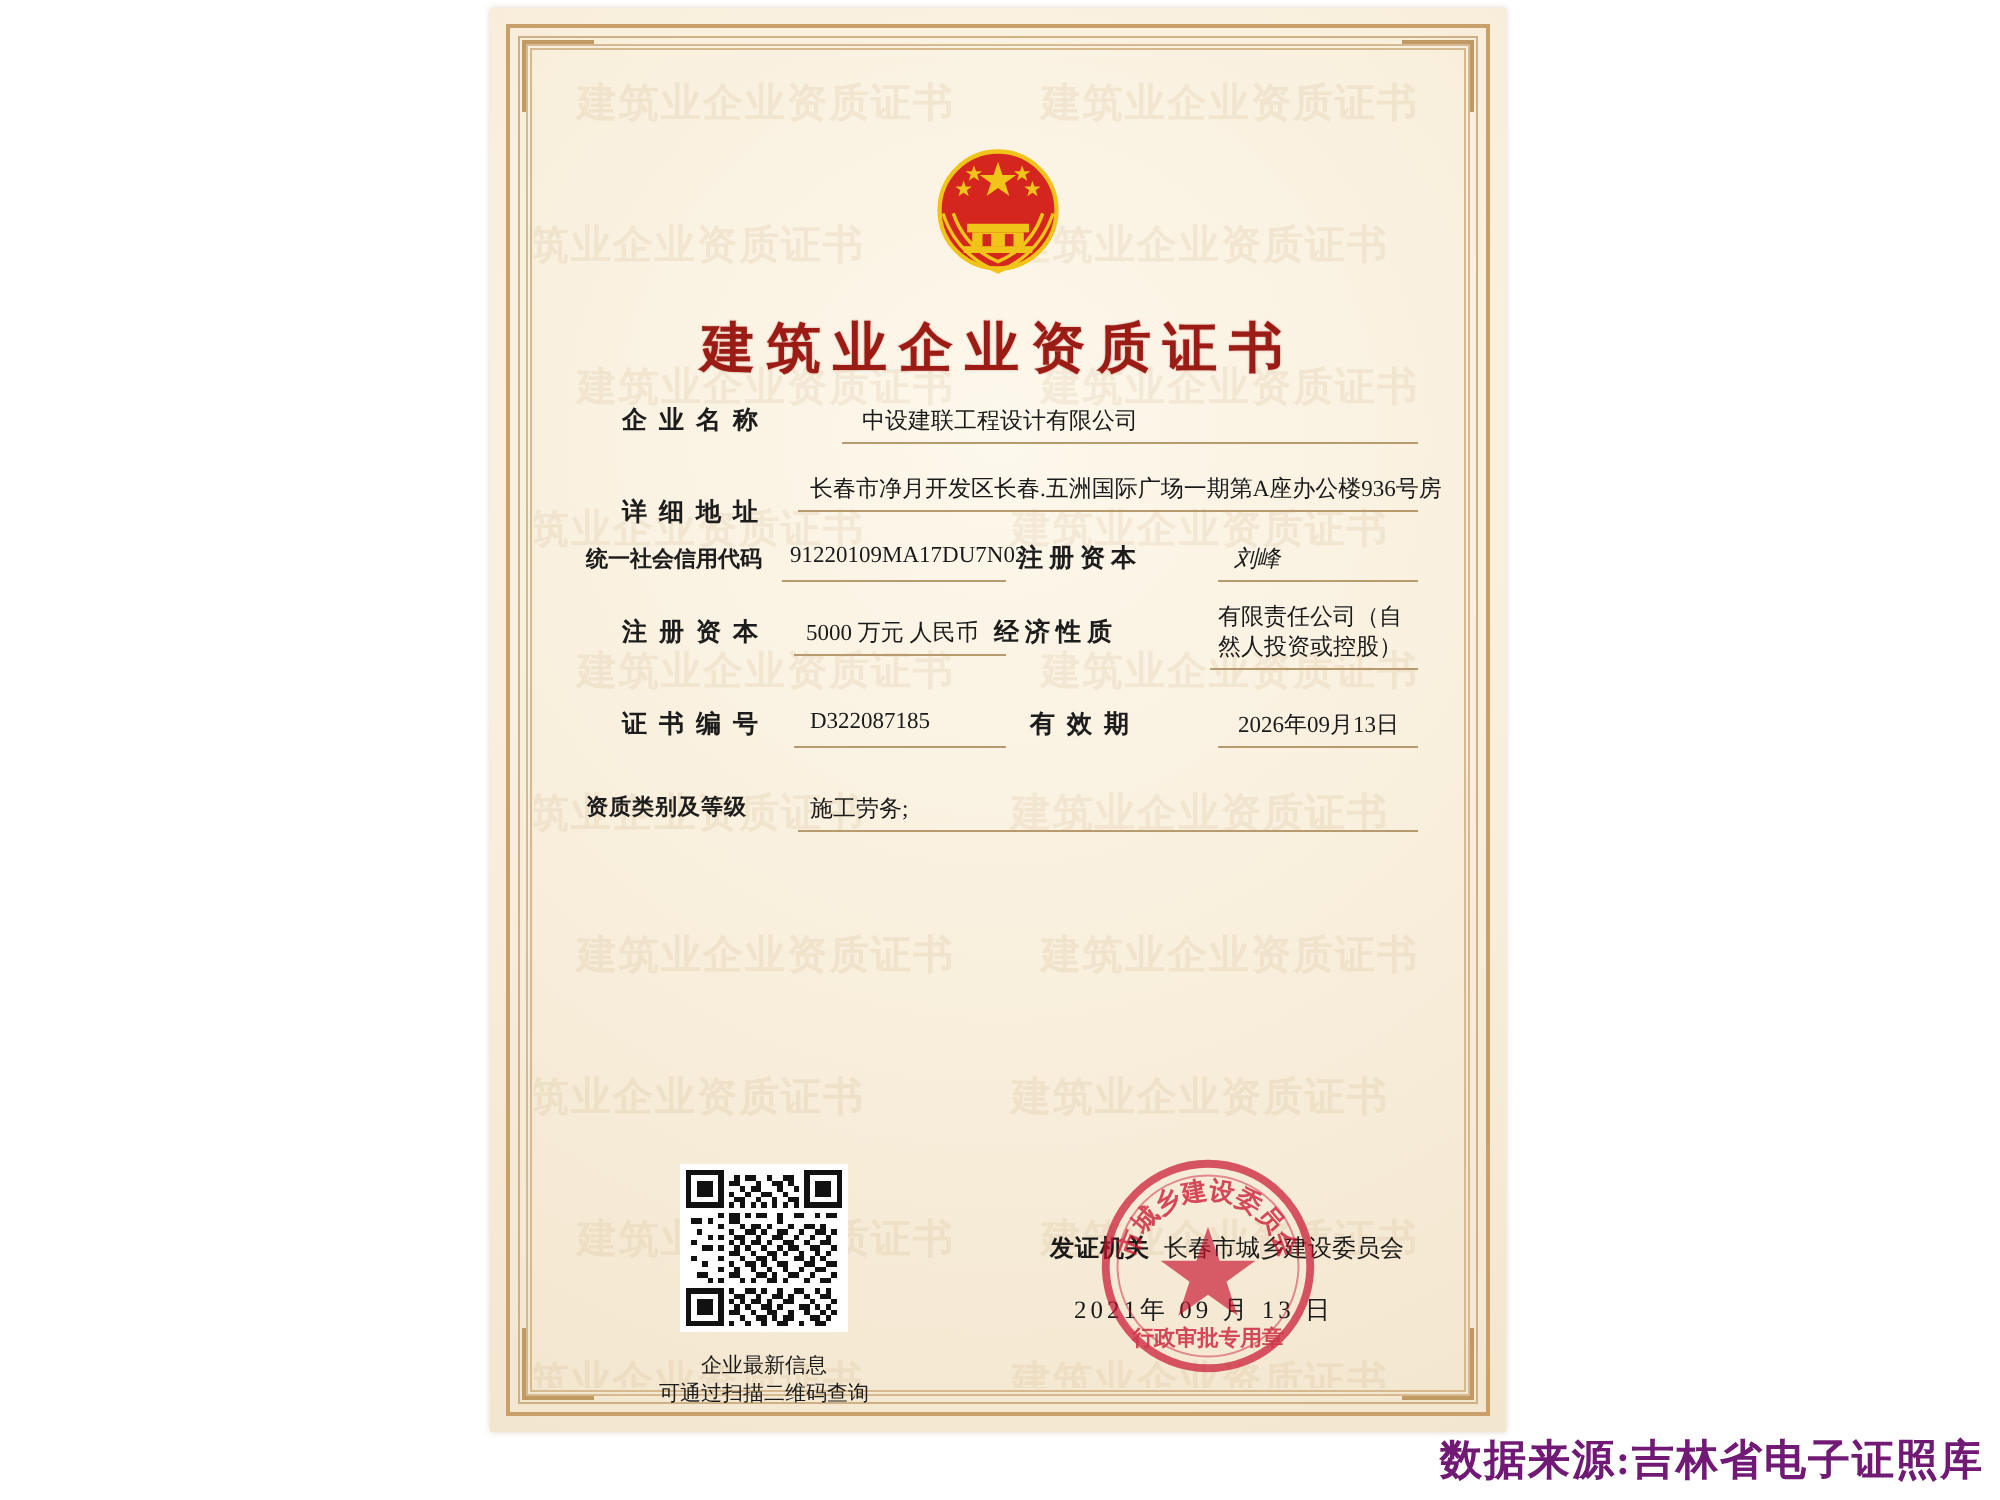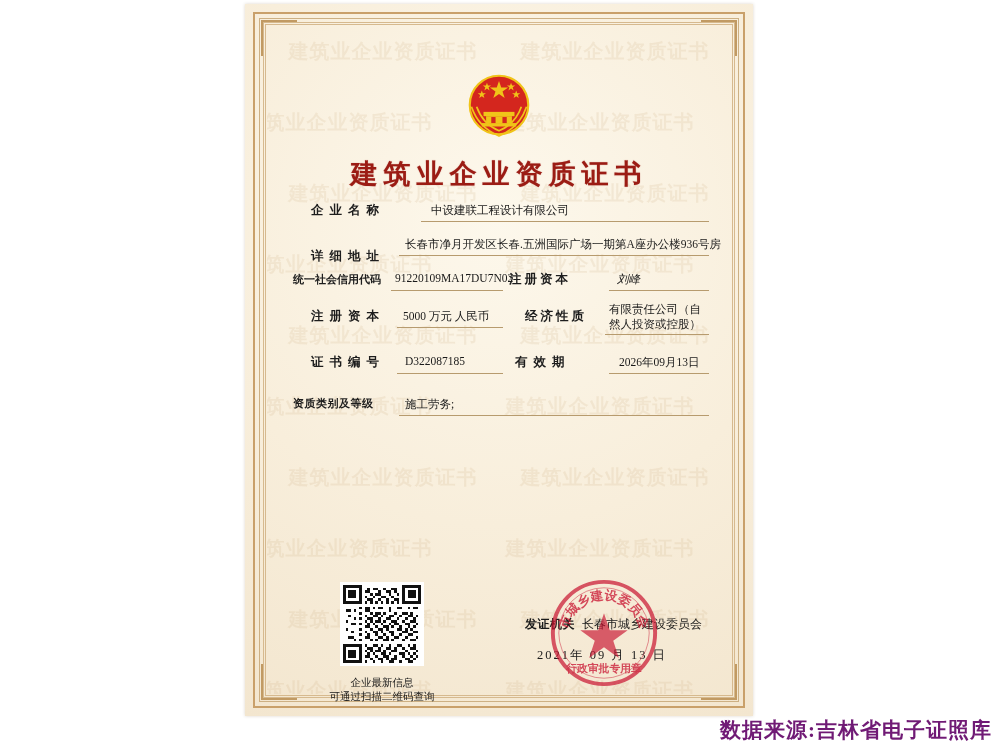--- a/index.html
+++ b/index.html
@@ -324,21 +324,21 @@
         <div class="lbl" style="left:222px; top:9px; letter-spacing:3px;">注册资本</div>
         <div class="val" style="left:330px; top:10px;font-style:italic;">刘峰</div>
         <div class="underline" style="left:322px; top:28px; width:100px;"></div>
       </div>
 
       <div class="row" style="height:40px;">
         <div class="lbl" style="left:24px; top:12px; letter-spacing:6px;">注册资本</div>
         <div class="val" style="left:116px; top:13px;">5000 万元 人民币</div>
         <div class="underline" style="left:110px; top:31px; width:106px;"></div>
 
-        <div class="lbl" style="left:238px; top:12px; letter-spacing:3px;">经济性质</div>
+        <div class="lbl" style="left:210px; top:12px; letter-spacing:3px;">经济性质</div>
         <div class="val" style="left:322px; top:6px; width:102px; line-height:15px;">有限责任公司（自然人投资或控股）</div>
         <div class="underline" style="left:318px; top:38px; width:104px;"></div>
       </div>
 
       <div class="row" style="height:34px;">
         <div class="lbl" style="left:24px; top:16px; letter-spacing:6px;">证书编号</div>
         <div class="val" style="left:118px; top:17px;">D322087185</div>
         <div class="underline" style="left:110px; top:35px; width:106px;"></div>
 
         <div class="lbl" style="left:228px; top:16px; letter-spacing:6px;">有效期</div>

